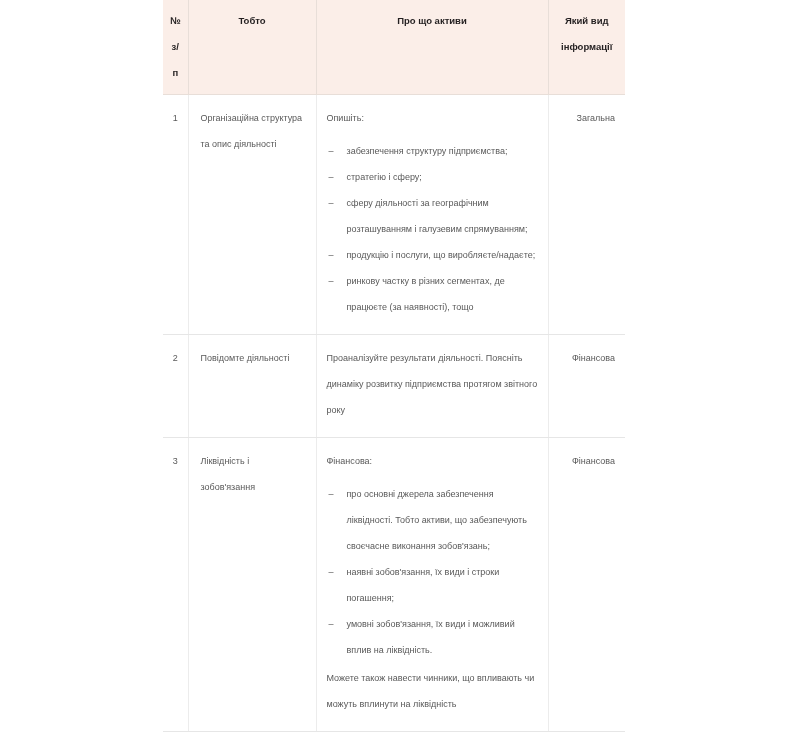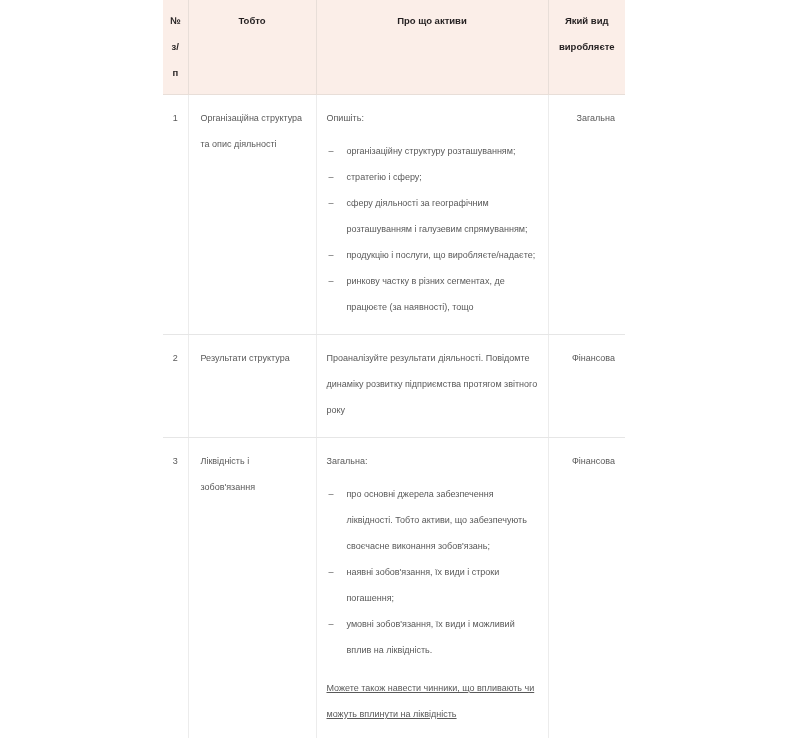--- a/index.html
+++ b/index.html
@@ -86,21 +86,21 @@
   tbody td.td-sect {
     padding-left: 12px;
     margin-top: 7px;
   }
   tbody td.td-what {
     padding-left: 10px;
     padding-right: 6px;
   }
 
   .para { margin: 0; }
-  .para.spaced { margin-top: 12px; text-decoration: underline; }
+  .para.spaced { margin-top: 2px; }
 
   ul.dashlist {
     list-style: none;
     margin: 7px 0 0 0;
     padding: 0;
   }
   ul.dashlist li {
     position: relative;
     padding-left: 20px;
     margin: 0;
@@ -128,56 +128,56 @@
         <tr>
           <th class="th-num">
             <span class="hdr-line">№</span>
             <span class="hdr-line">з/</span>
             <span class="hdr-line">п</span>
           </th>
           <th class="th-sect">Тобто</th>
           <th class="th-what">Про що активи</th>
           <th class="th-kind">
             <span class="hdr-line">Який вид</span>
-            <span class="hdr-line">виробляєте</span>
+            <span class="hdr-line">інформації</span>
           </th>
         </tr>
       </thead>
       <tbody>
 
         <tr>
           <td class="td-num">1</td>
           <td class="td-sect">Організаційна структура та опис діяльності</td>
           <td class="td-what">
             <p class="para">Опишіть:</p>
             <ul class="dashlist">
-              <li><span class="dash">–</span><span>організаційну структуру розташуванням;</span></li>
+              <li><span class="dash">–</span><span>забезпечення структуру підприємства;</span></li>
               <li><span class="dash">–</span><span>стратегію і сферу;</span></li>
               <li><span class="dash">–</span><span>сферу діяльності за географічним розташуванням і галузевим спрямуванням;</span></li>
               <li><span class="dash">–</span><span>продукцію і послуги, що виробляєте/надаєте;</span></li>
               <li><span class="dash">–</span><span>ринкову частку в різних сегментах, де працюєте (за наявності), тощо</span></li>
             </ul>
           </td>
           <td class="td-kind">Загальна</td>
         </tr>
 
         <tr>
           <td class="td-num">2</td>
-          <td class="td-sect">Результати структура</td>
+          <td class="td-sect">Повідомте діяльності</td>
           <td class="td-what">
-            <p class="para">Проаналізуйте результати діяльності. Повідомте динаміку розвитку підприємства протягом звітного року</p>
+            <p class="para">Проаналізуйте результати діяльності. Поясніть динаміку розвитку підприємства протягом звітного року</p>
           </td>
           <td class="td-kind">Фінансова</td>
         </tr>
 
         <tr>
           <td class="td-num">3</td>
           <td class="td-sect">Ліквідність і зобов'язання</td>
           <td class="td-what">
-            <p class="para">Загальна:</p>
+            <p class="para">Фінансова:</p>
             <ul class="dashlist">
               <li><span class="dash">–</span><span>про основні джерела забезпечення ліквідності. Тобто активи, що забезпечують своєчасне виконання зобов'язань;</span></li>
               <li><span class="dash">–</span><span>наявні зобов'язання, їх види і строки погашення;</span></li>
               <li><span class="dash">–</span><span>умовні зобов'язання, їх види і можливий вплив на ліквідність.</span></li>
             </ul>
             <p class="para spaced">Можете також навести чинники, що впливають чи можуть вплинути на ліквідність</p>
           </td>
           <td class="td-kind">Фінансова</td>
         </tr>
 

